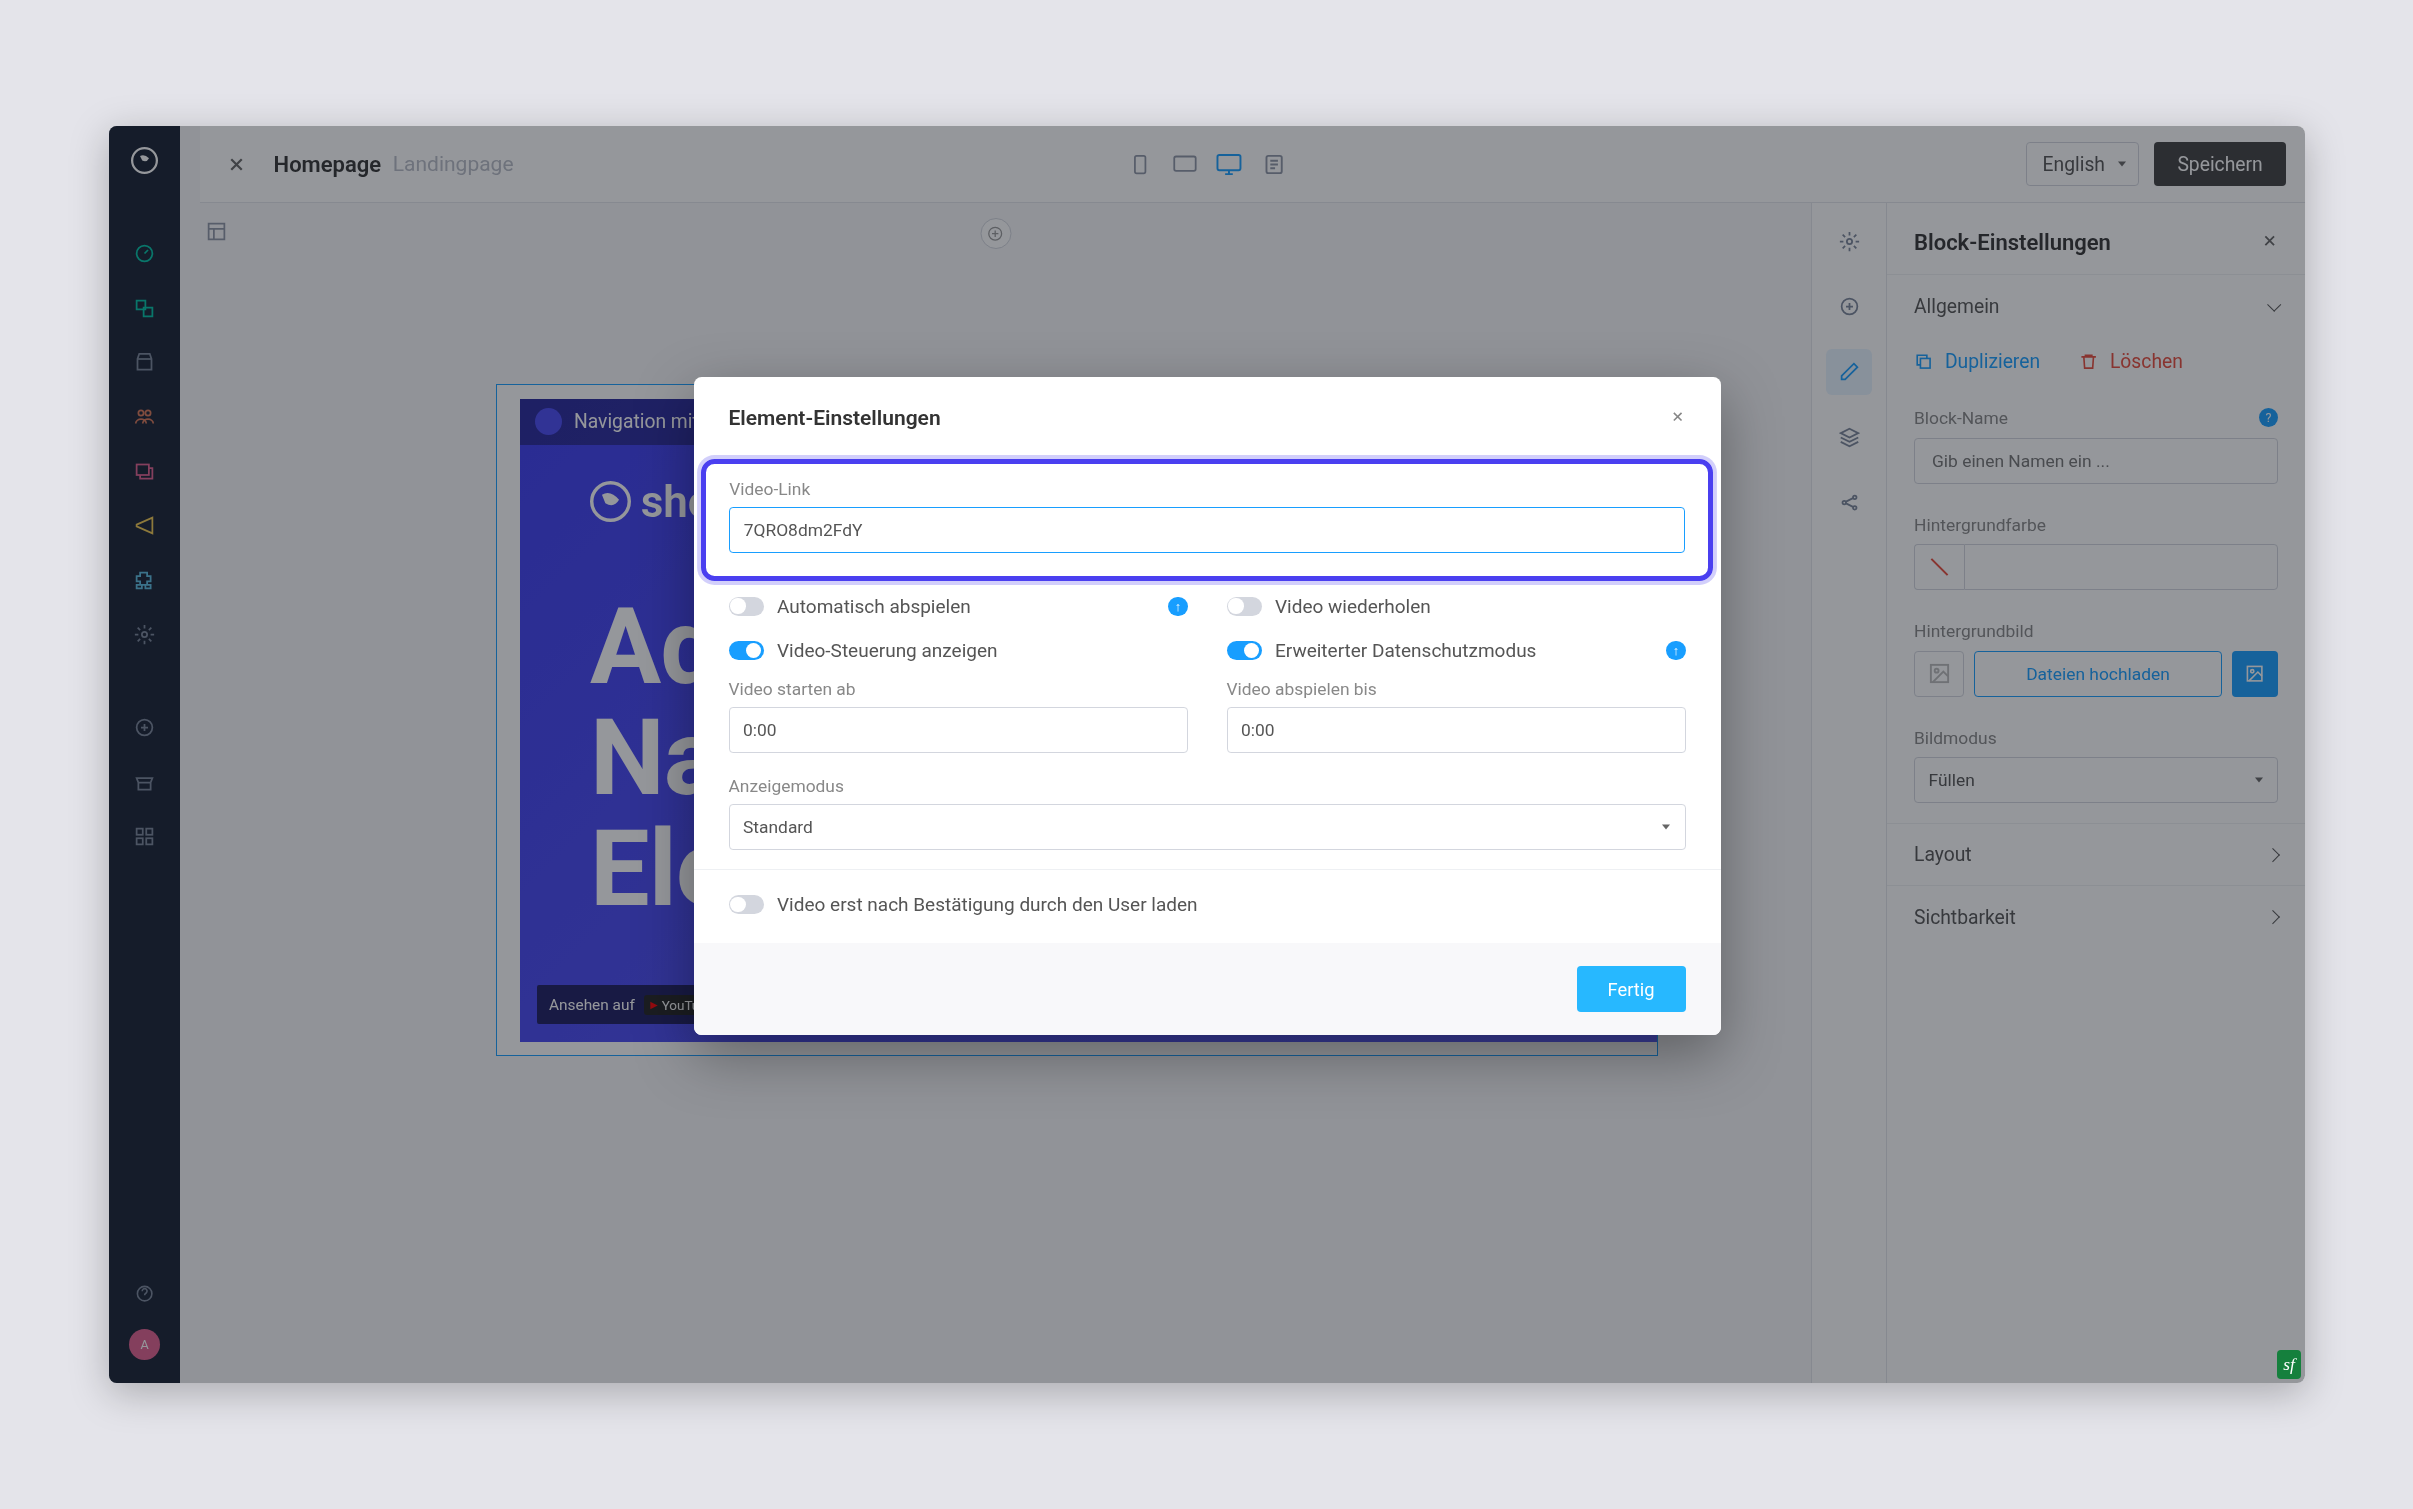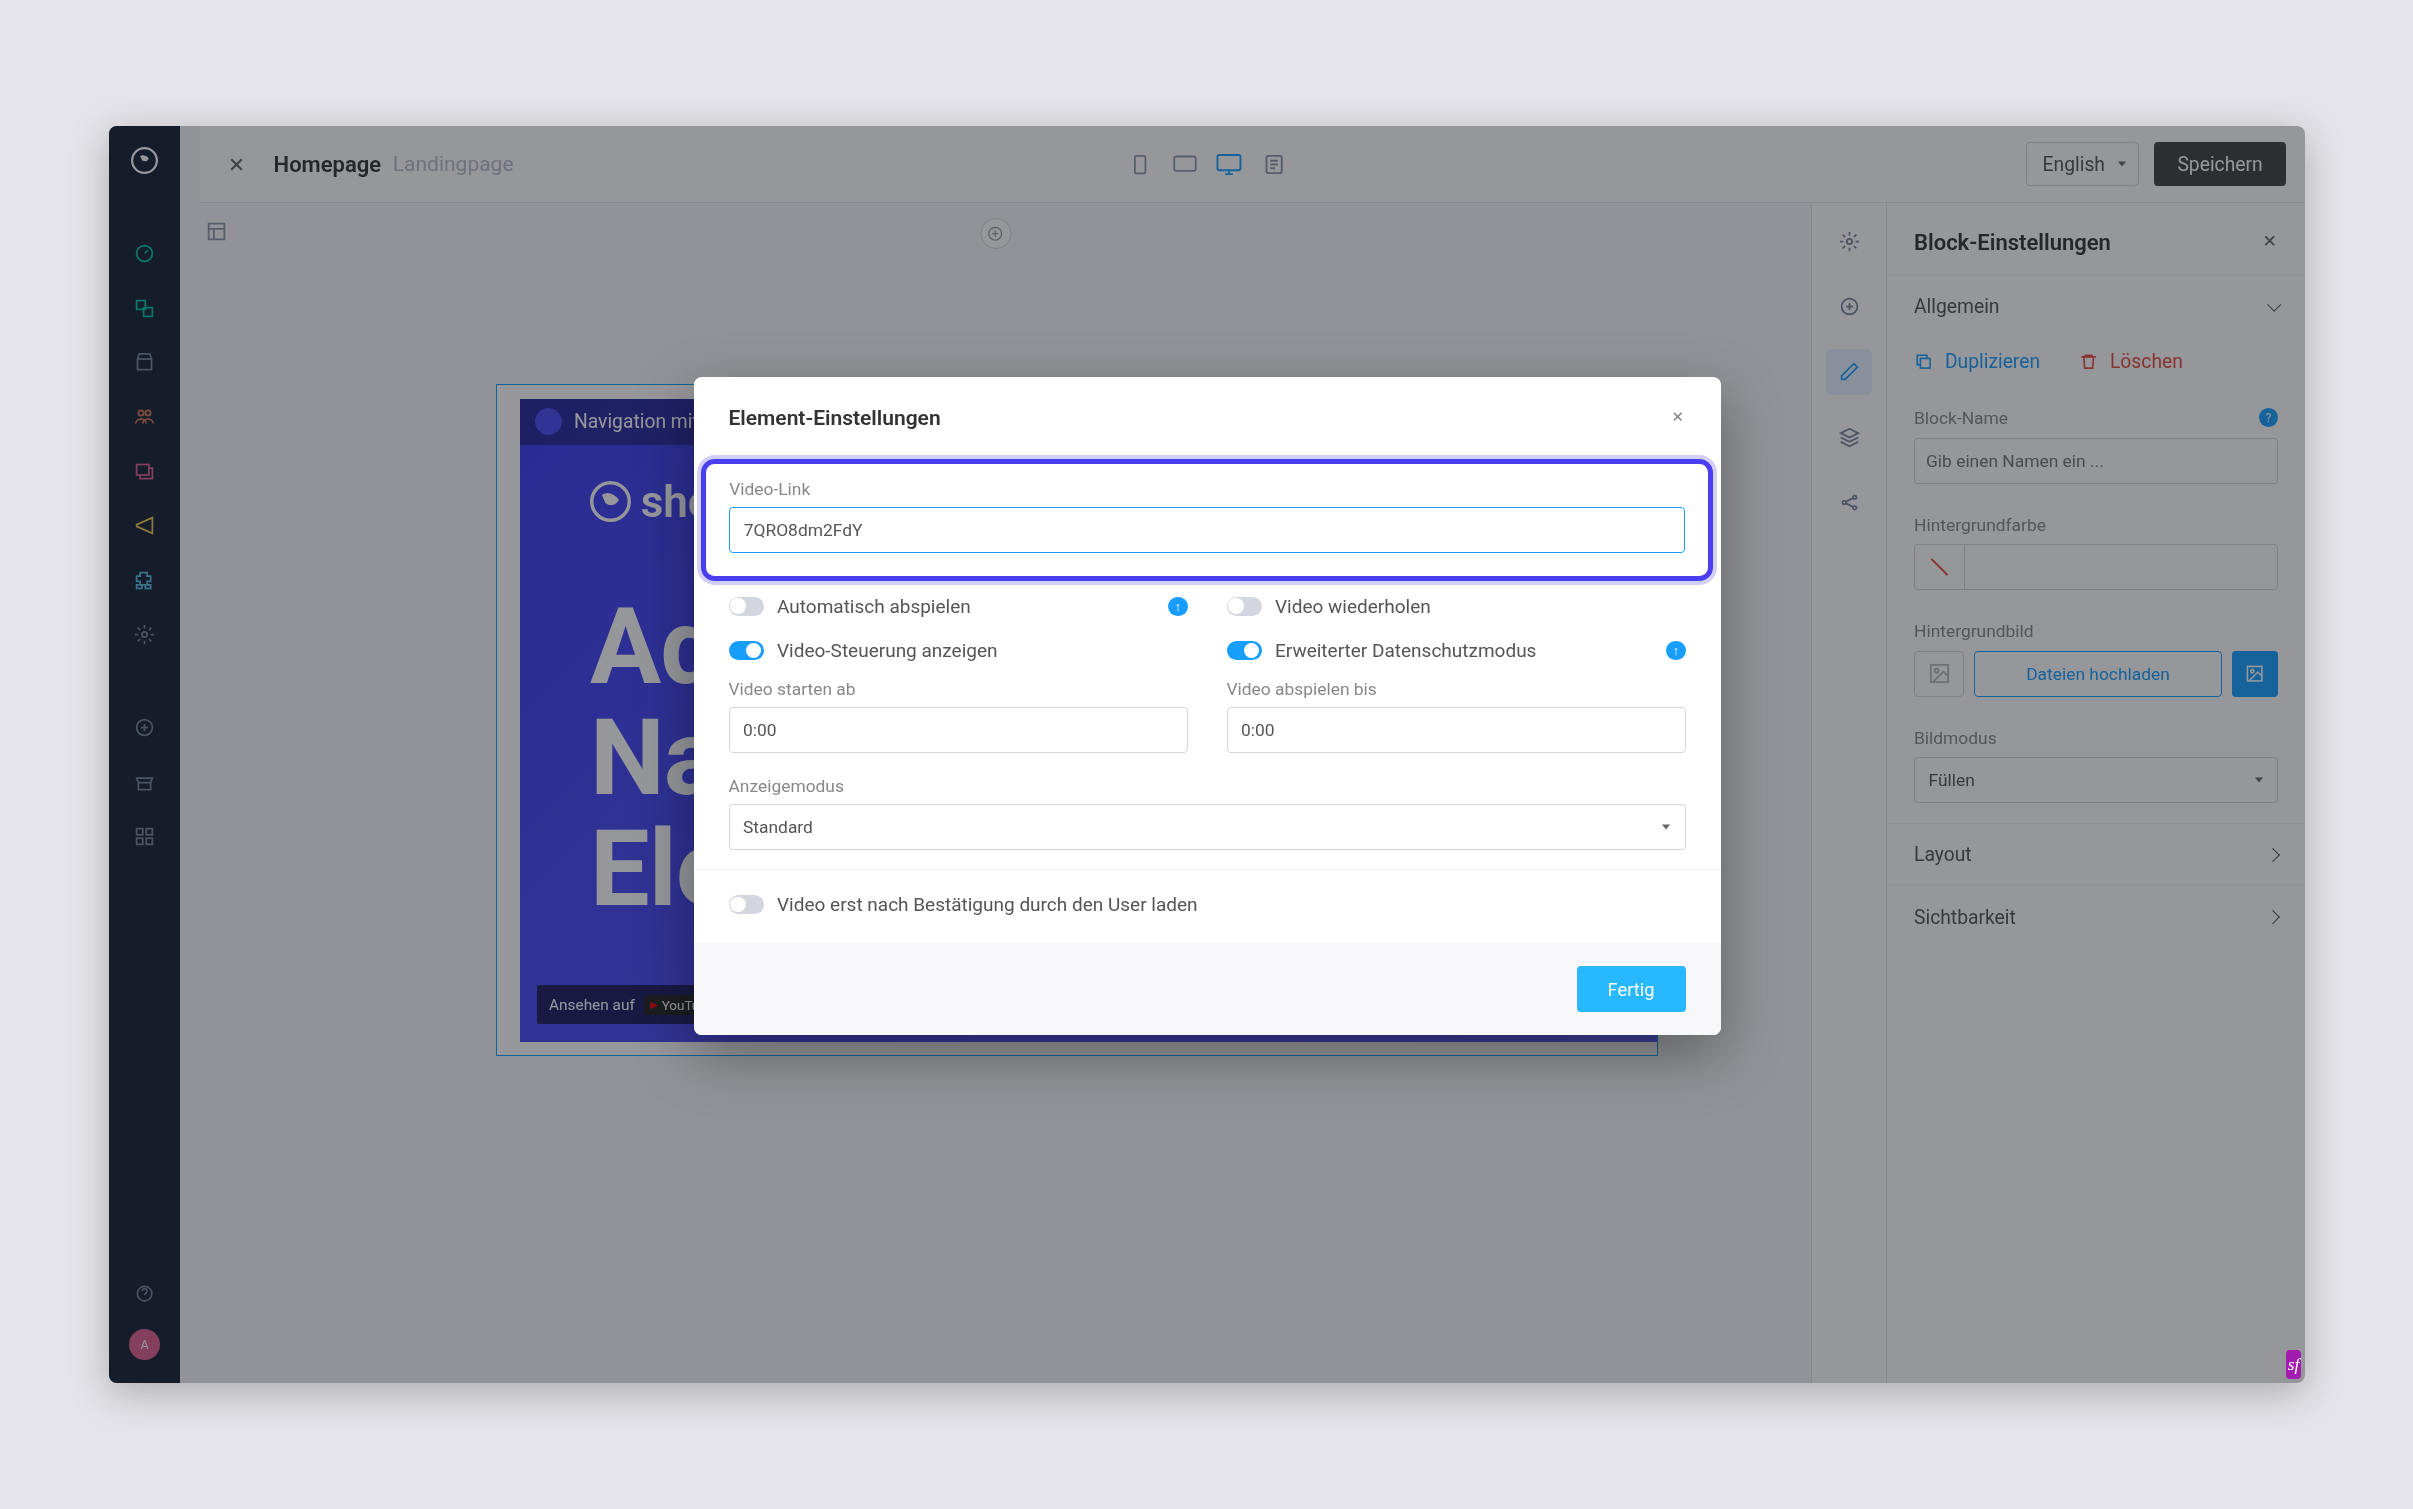--- a/index.html
+++ b/index.html
@@ -53,21 +53,21 @@
 .settings-header h3 { font-size:22px; color:#333; font-weight:600;}
 .settings-header .close { color:#666; cursor:pointer; font-size:19.3px;}
 .settings-section { padding: 19.3px 27px; border-top:1px solid #eef0f3;}
 .settings-section-head { display:flex; align-items:center; justify-content:space-between; cursor:pointer; color:#555; font-size:19.3px;}
 .settings-actions { display:flex; gap:39px; padding:13.5px 27px 23px;}
 .settings-action { display:flex; align-items:center; gap:11.6px; font-size:19.3px; cursor:pointer;}
 .settings-action.dup { color:#189eff; }
 .settings-action.del { color:#e74c3c; }
 .settings-field { padding: 11.6px 27px 19.3px; }
 .settings-field label { display:flex; justify-content:space-between; font-size:17.4px; color:#888; margin-bottom:9.7px;}
-.settings-input { width:100%; height:46px; border:1px solid #d3d6de; border-radius:3.9px; padding:0 11px; font-size:17.4px; color:#666;}
+.settings-input { width:100%; height:46px; border:1px solid #d3d6de; border-radius:3.9px; padding:0 17px; font-size:17.4px; color:#666;}
 .settings-color-row { display:flex; gap:0; }
 .color-swatch { width:50px; height:46px; border:1px solid #d3d6de; border-right:none; border-radius:3.9px 0 0 3.9px; display:flex;align-items:center;justify-content:center;}
 .color-swatch-line { width:23px; height:1.9px; background:#e74c3c; transform:rotate(45deg);}
 .color-input { flex:1; border:1px solid #d3d6de; border-radius:0 3.9px 3.9px 0; height:46px;}
 .bg-image-row { display:flex; gap:9.7px; align-items:center;}
 .bg-thumb { width:50px; height:46px; border:1px solid #d3d6de; border-radius:3.9px; display:flex;align-items:center;justify-content:center; color:#bbb;}
 .bg-upload-btn { flex:1; height:46px; border:1px solid #189eff; color:#189eff; background:#fff; border-radius:3.9px; font-size:17.4px; cursor:pointer;}
 .bg-upload-sq { width:46px; height:46px; background:#189eff; border-radius:3.9px; display:flex;align-items:center;justify-content:center; color:#fff; cursor:pointer;}
 .select-input { width:100%; height:46px; border:1px solid #d3d6de; border-radius:3.9px; padding:0 13.5px; font-size:17.4px; color:#555; appearance:none; background:#fff; position:relative;}
 .select-wrap { position:relative; }
@@ -87,21 +87,21 @@
 .toggle { width:35px; height:19.3px; border-radius:9.7px; background:#d3d6de; position:relative; cursor:pointer; flex-shrink:0;}
 .toggle.on { background:#189eff;}
 .toggle:after { content:''; position:absolute; width:15.4px; height:15.4px; background:#fff; border-radius:50%; top:1.9px; left:1.9px; transition:left 0.1s;}
 .toggle.on:after { left:17.4px;}
 .toggle-label { flex:1; font-size:19px; color:#555;}
 .info-badge { width:19.3px; height:19.3px; border-radius:50%; background:#189eff; color:#fff; display:flex;align-items:center;justify-content:center; font-size:12.6px; cursor:pointer;}
 .modal-select { width:100%; height:46px; border:1px solid #d3d6de; border-radius:3.9px; padding:0 13.5px; font-size:17.4px; color:#555; background:#fff;}
 .modal-divider { height:1px; background:#eef0f3; margin: 19.3px -35px;}
 .modal-footer { padding: 23px 35px; background:#f8f8fa; display:flex; justify-content:flex-end;}
 .modal-done-btn { height:46px; padding:0 31px; background:#27b8ff; color:#fff; border:none; border-radius:3.9px; font-size:18.3px; cursor:pointer;}
-.symfony-badge { position:absolute; bottom:3.9px; right:3.9px; width:15px; height:29px; background:#a21caf; border-radius:3.9px; display:flex;align-items:center;justify-content:center; color:#fff; font-style:italic; font-size:17.4px; font-family: serif;}
+.symfony-badge { position:absolute; bottom:3.9px; right:3.9px; width:24px; height:29px; background:#15803d; border-radius:3.9px; display:flex;align-items:center;justify-content:center; color:#fff; font-style:italic; font-size:17.4px; font-family: serif;}
 .chev-down { display:inline-block; width:9.7px; height:9.7px; border-right:1.9px solid currentColor; border-bottom:1.9px solid currentColor; transform:rotate(45deg) translateY(-1.9px);}
 .chev-right { display:inline-block; width:9.7px; height:9.7px; border-right:1.9px solid currentColor; border-top:1.9px solid currentColor; transform:rotate(45deg);}
 .q-mark { width:19.3px; height:19.3px; border-radius:50%; background:#189eff; color:#fff; font-size:12.6px; display:flex;align-items:center;justify-content:center;}
 </style>
 </head>
 <body>
 
 <div class="app-window">
 
   <div class="sidebar">

